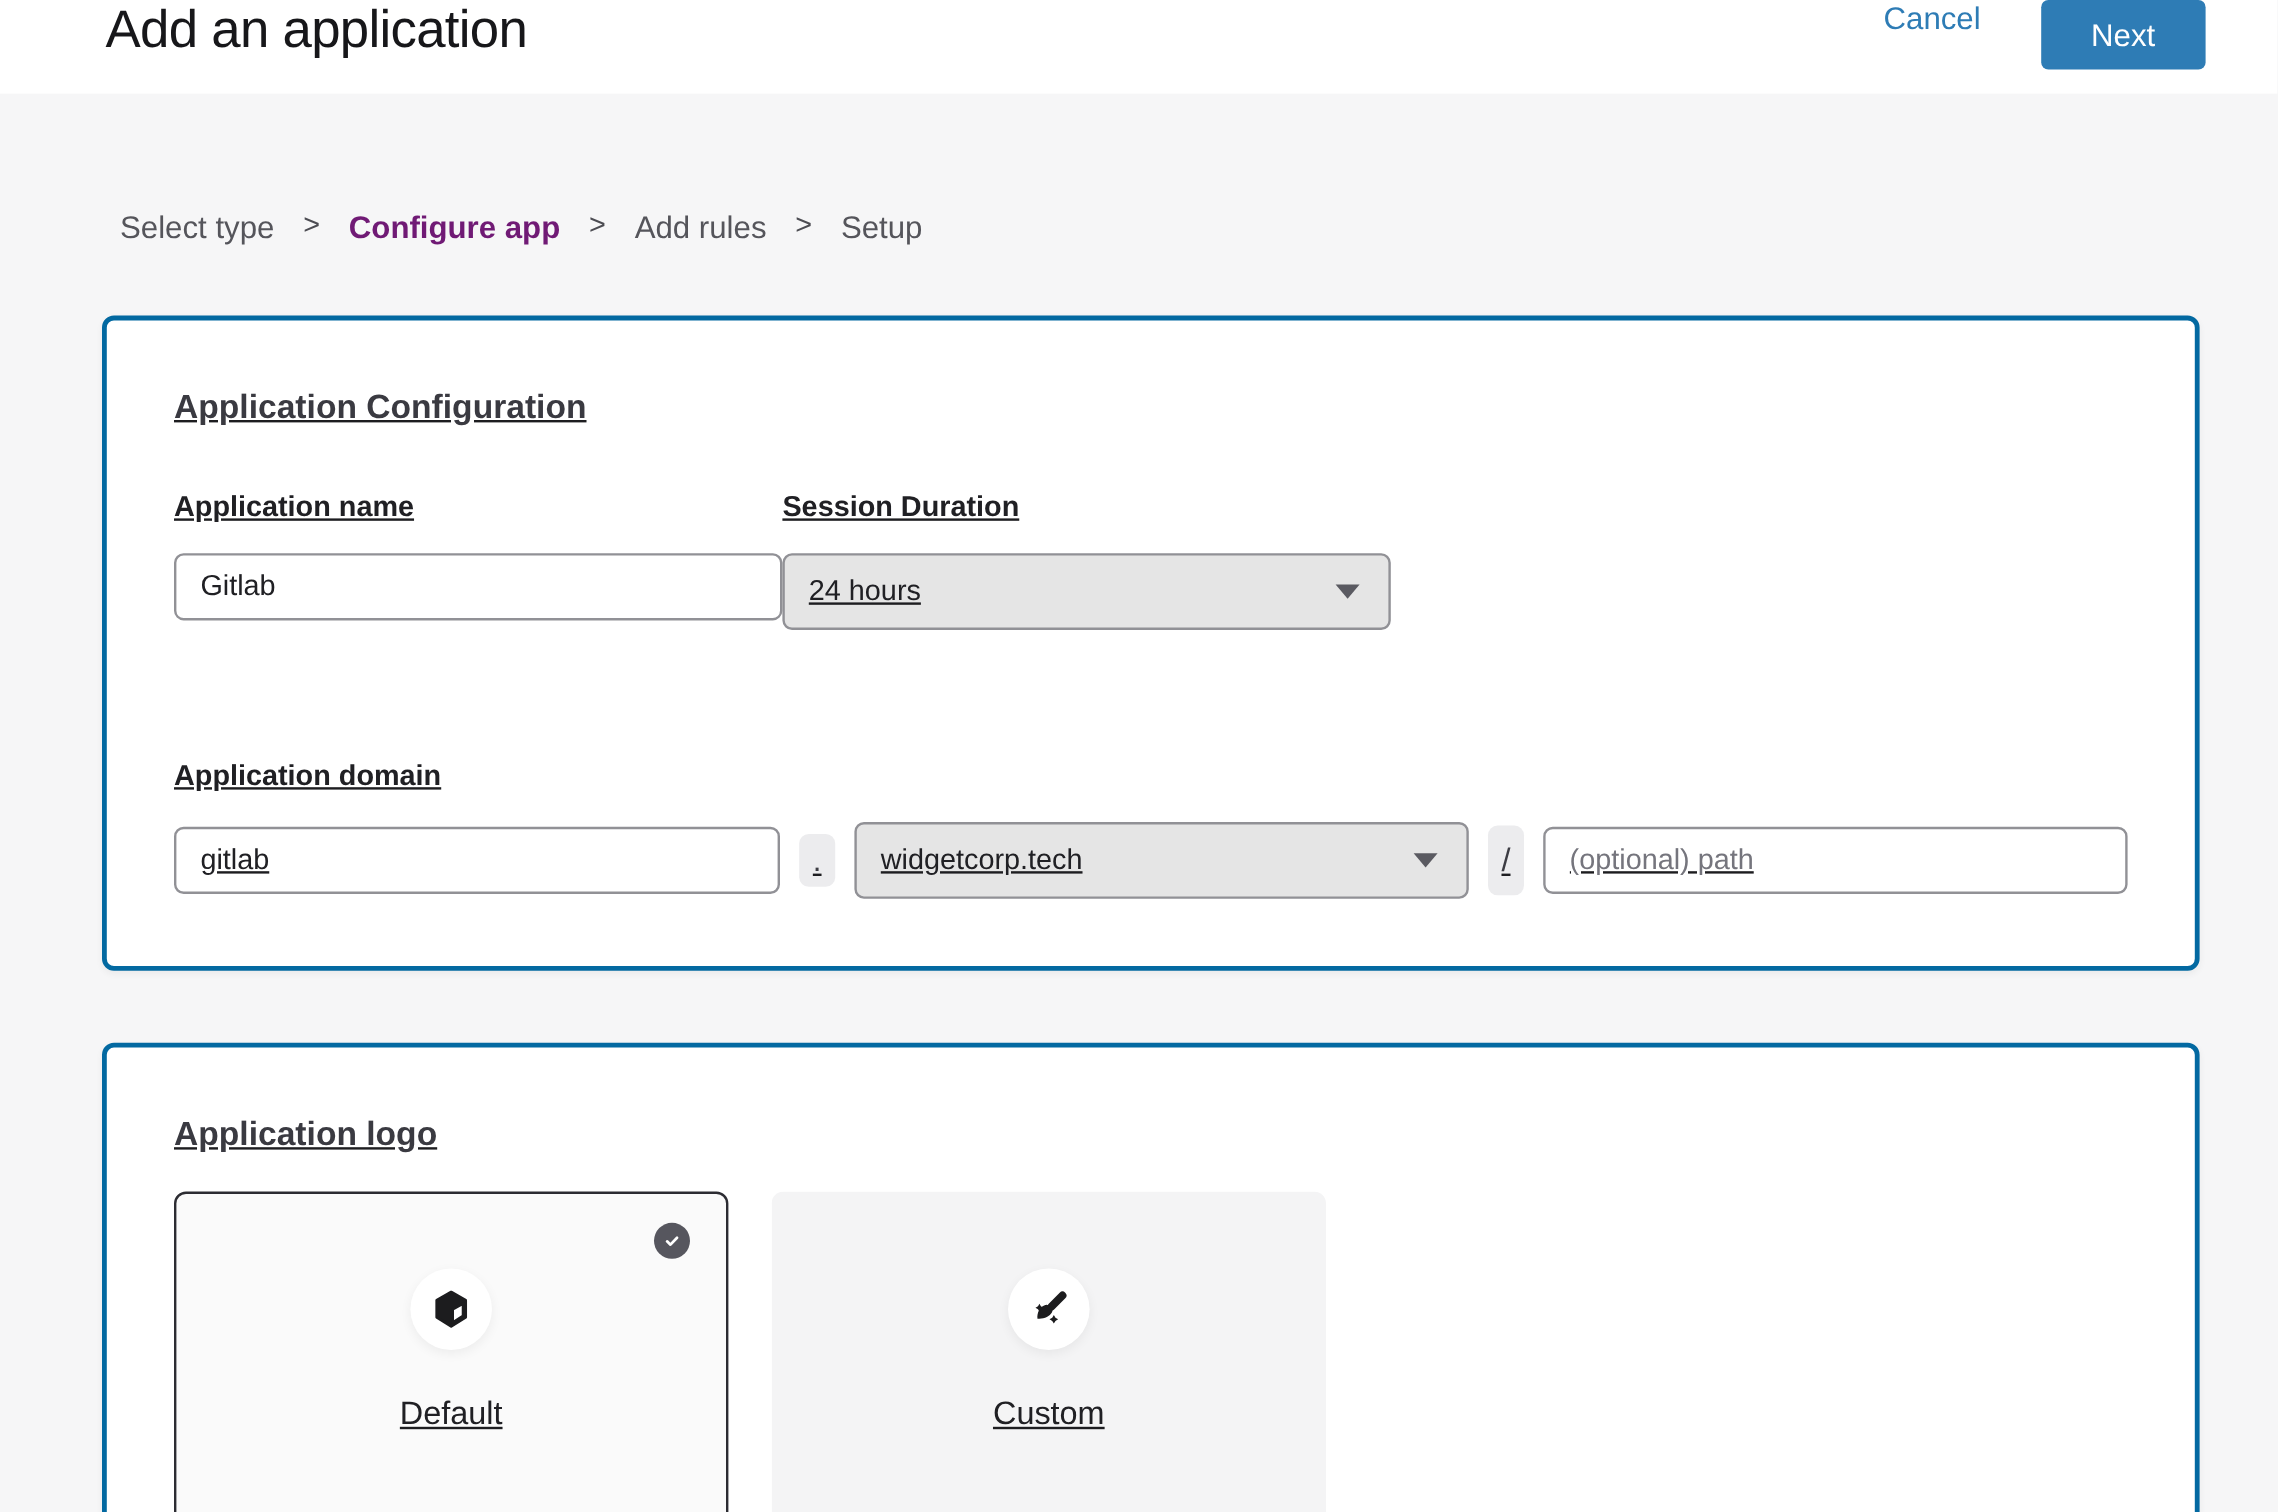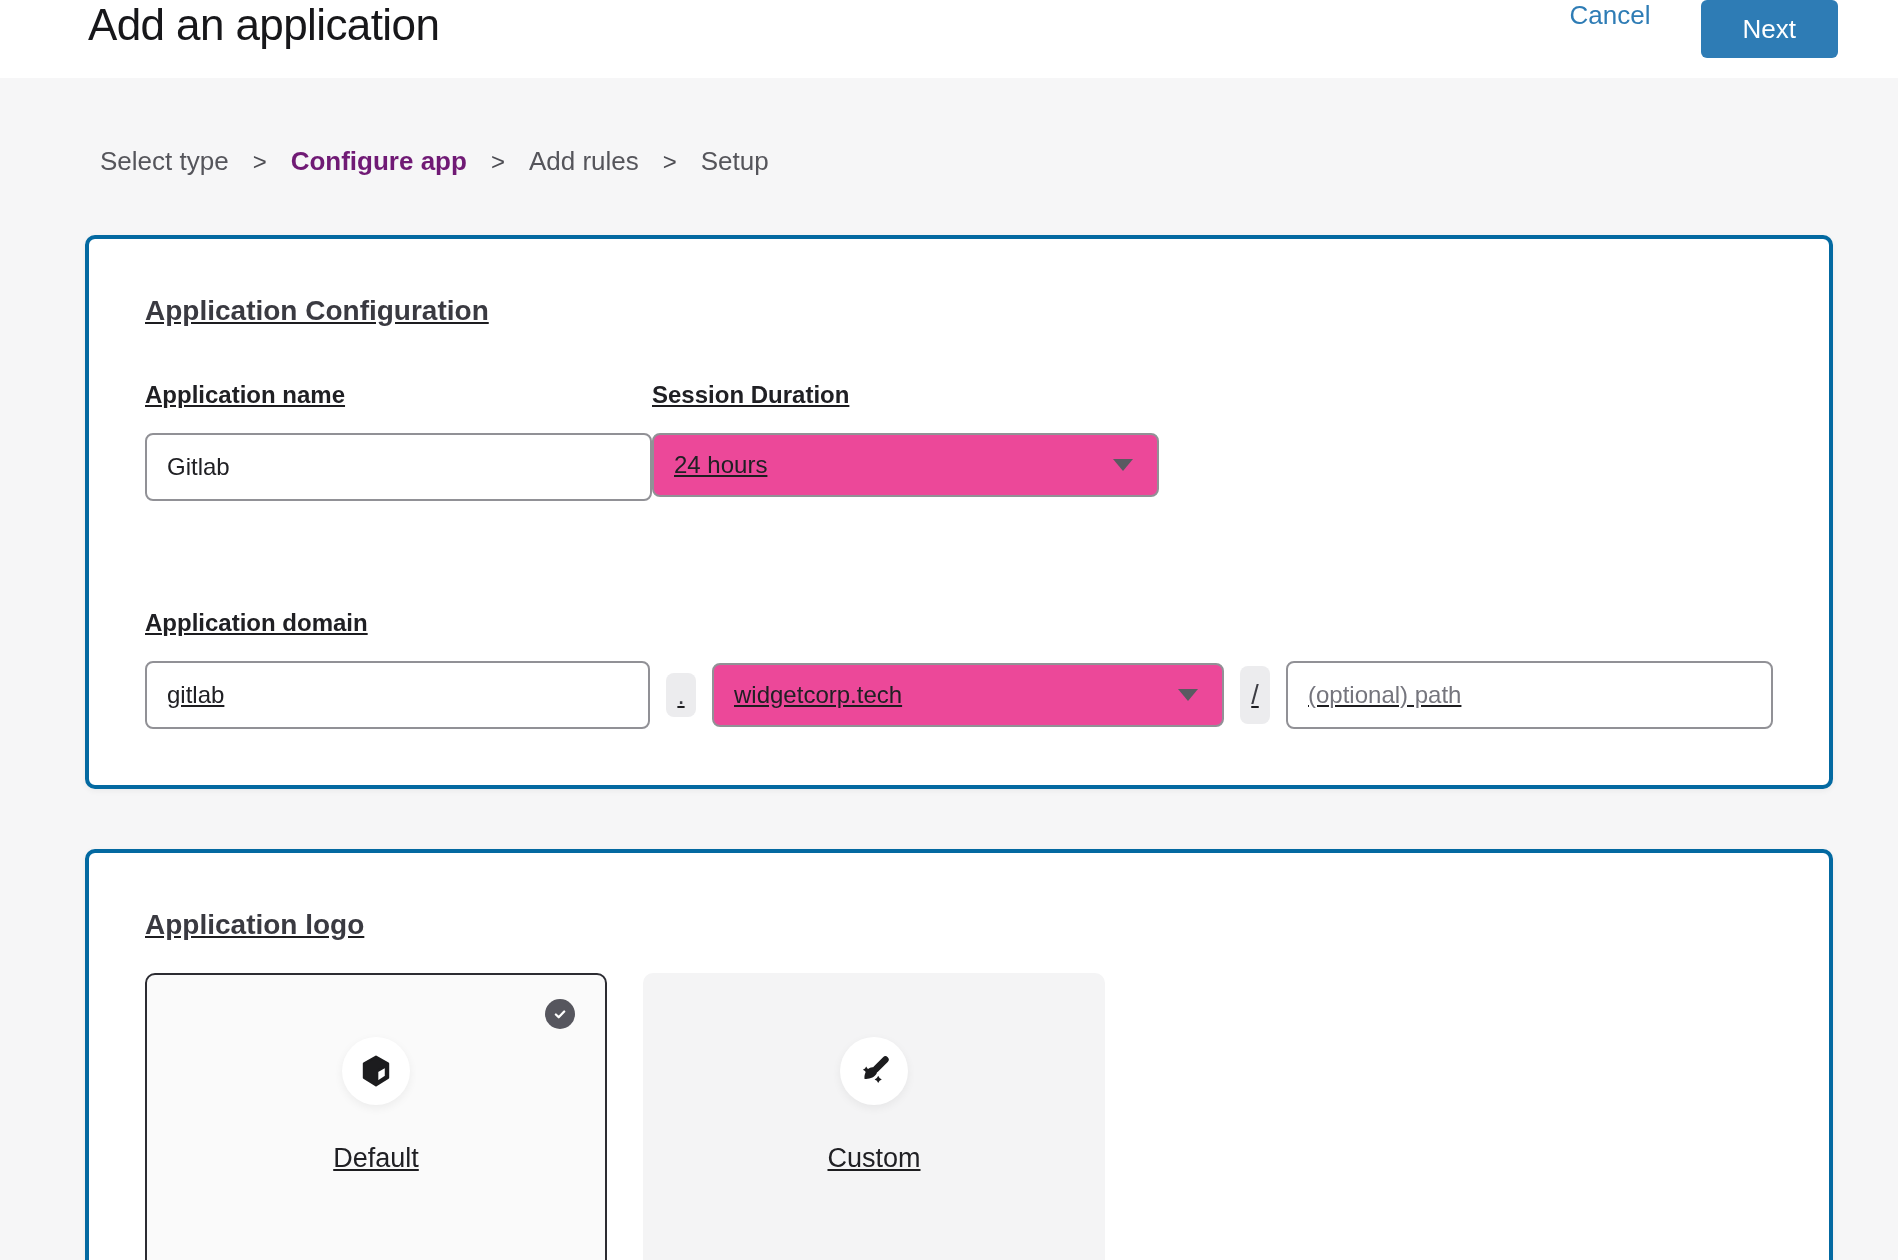--- a/index.html
+++ b/index.html
@@ -26,22 +26,22 @@
     background:none; border:none; font-family:inherit; padding:0;
   }
   .next-btn {
     background:#2e7cb5; color:#ffffff; font-size:26px;
     border:none; border-radius:6px; height:58px; padding:0 42px;
     cursor:pointer; font-family:inherit;
   }
 
   
   .breadcrumb {
-    margin:68px 0 0 100px;
-    display:flex; align-items:center; gap:24px;
+    margin:96px 0 0 100px;
+    display:flex; align-items:flex-start; gap:24px;
     font-size:26px; color:#55555b;
   }
   .breadcrumb .step { cursor:pointer; }
   .breadcrumb .step.active { font-weight:700; color:#701a75; }
   .breadcrumb .sep { color:#4c4c52; font-size:24px; }
 
   
   .page { padding:0 65px 0 85px; }
   .card {
     background:#ffffff;
@@ -58,29 +58,29 @@
   
   .form-grid {
     display:grid; grid-template-columns:507px 507px; 
     margin-top:54px;
   }
   .field-label {
     display:block; font-size:24px; font-weight:700; color:#202024;
     margin-bottom:24px;
   }
   .text-input {
-    width:100%; height:68px;
+    width:100%; height:56px;
     border:2px solid #919196; border-radius:8px;
     font-size:24px; color:#202024; padding:0 20px;
     font-family:inherit; background:#fff;
   }
   .text-input::placeholder { color:#75757d; }
   .select {
     height:64px; border:2px solid #919196; border-radius:8px;
-    background:#ec4899; cursor:pointer;
+    background:#e5e5e5; cursor:pointer;
     display:flex; align-items:center; justify-content:space-between;
     padding:0 24px 0 20px; font-size:24px; color:#202024;
   }
   .caret {
     width:0; height:0;
     border-left:10px solid transparent; border-right:10px solid transparent;
     border-top:12px solid #5a5a61;
     flex:0 0 auto; margin-left:16px;
   }
 

